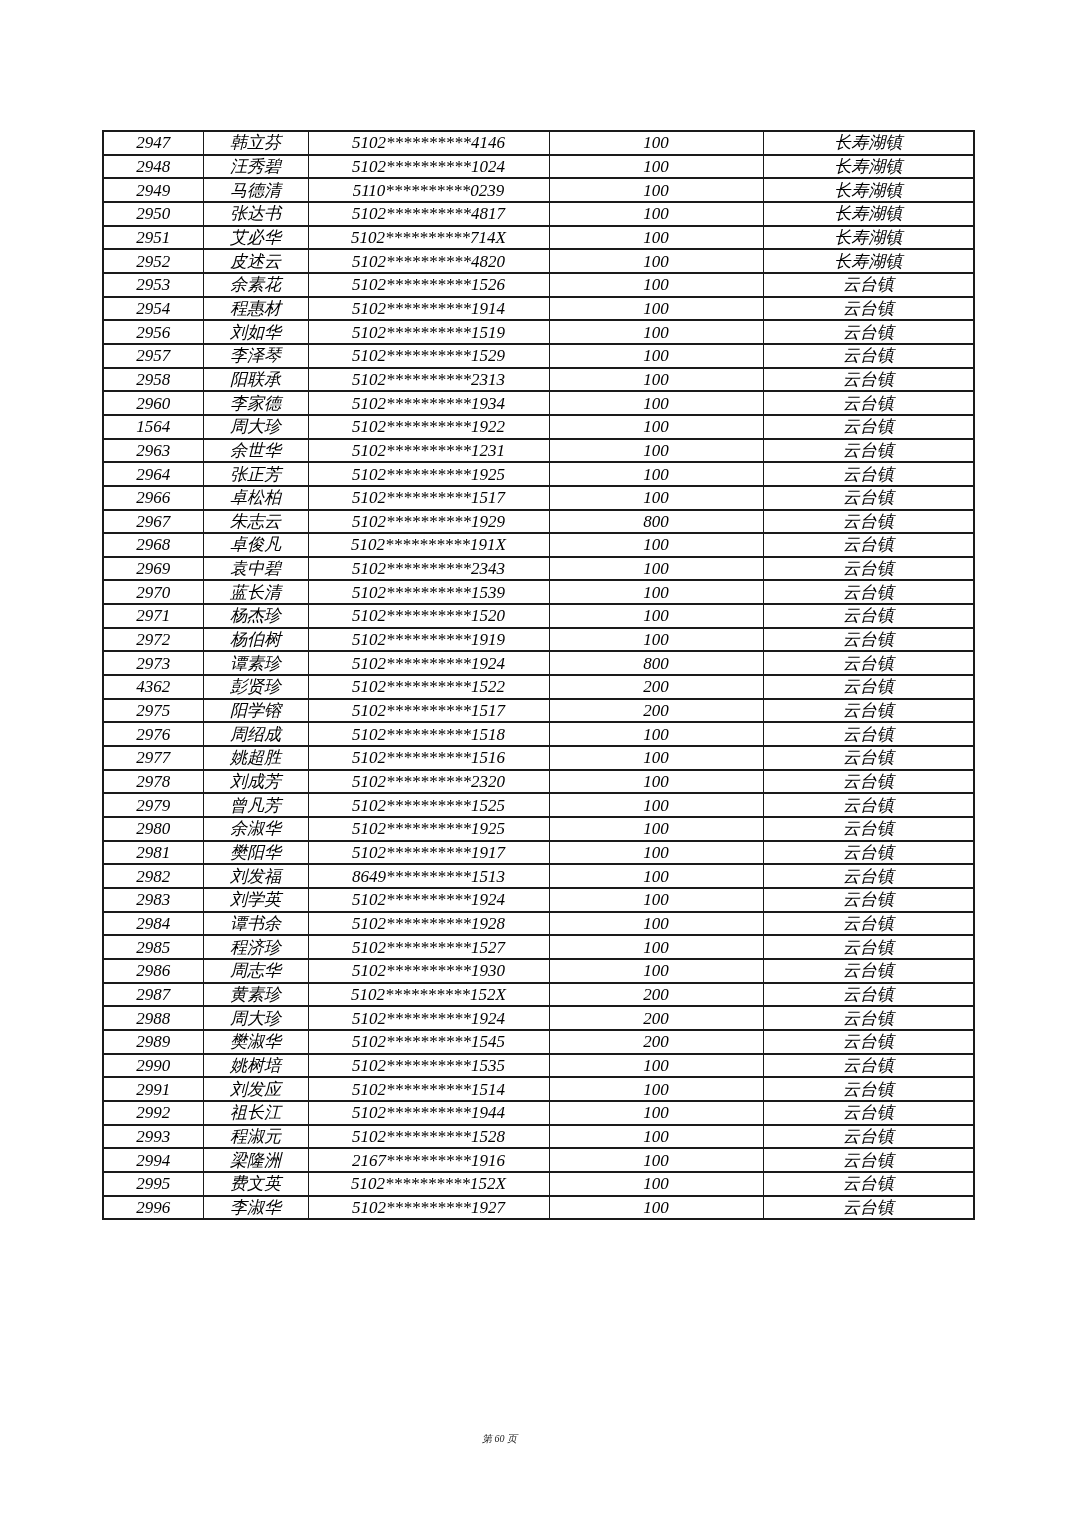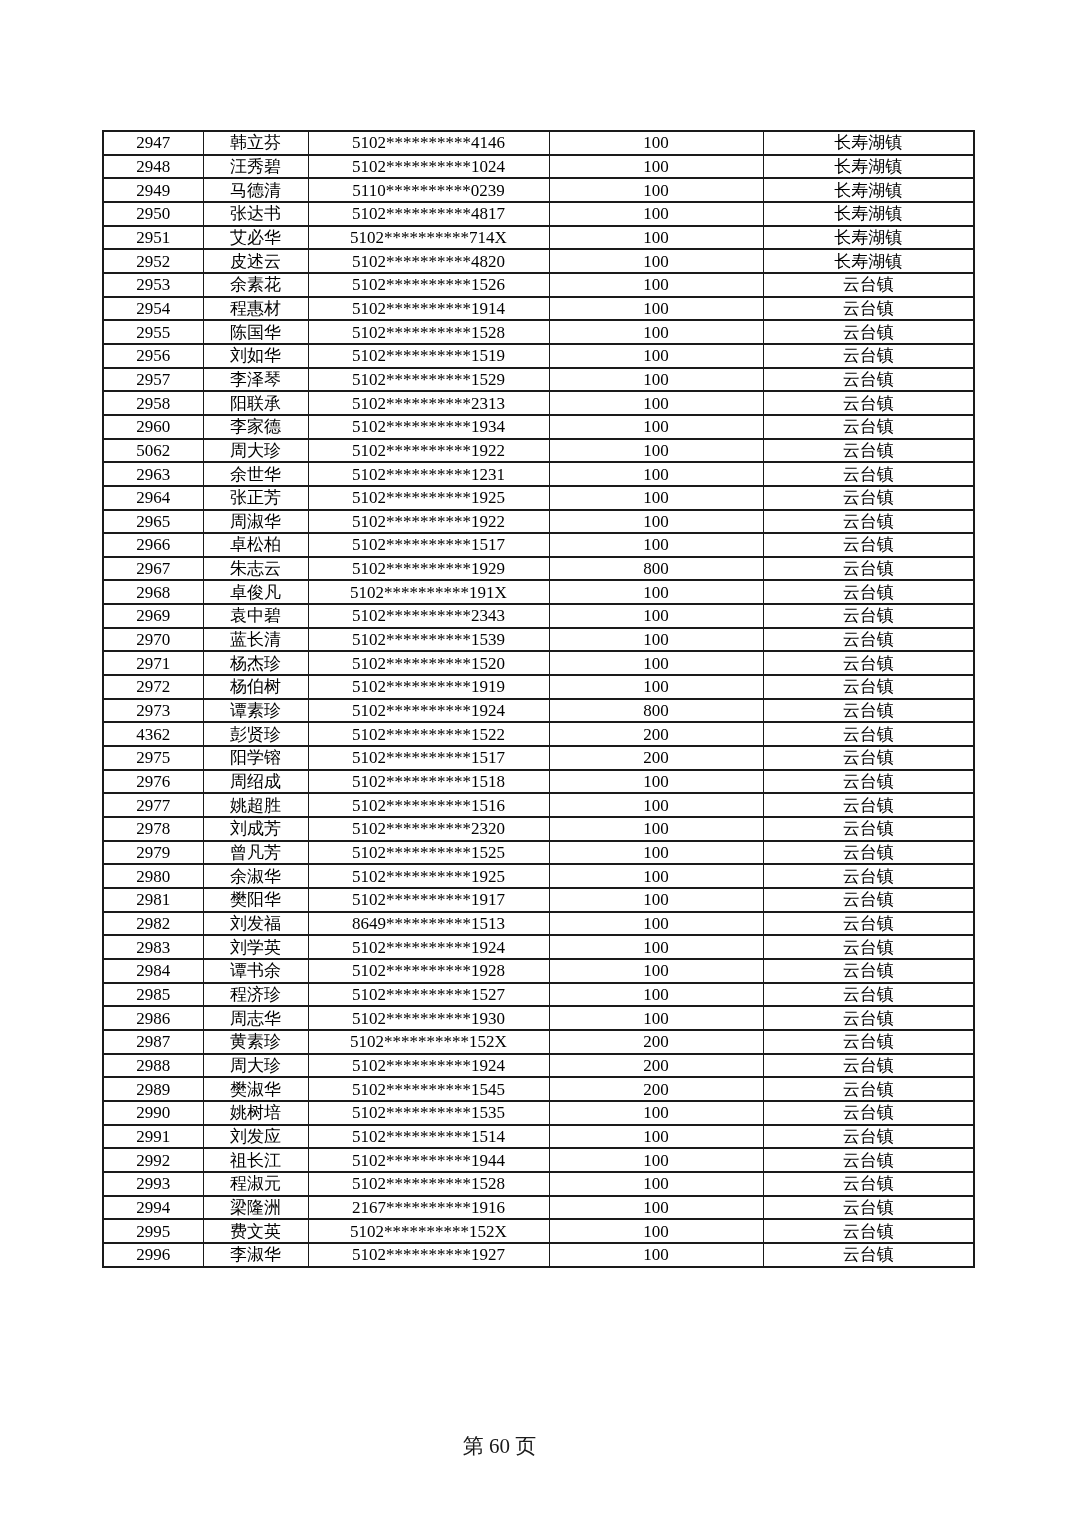--- a/index.html
+++ b/index.html
@@ -8,20 +8,21 @@
     background: #ffffff;
   }
   .page {
     position: relative;
     width: 999px;
     height: 1519px;
     background: #ffffff;
     font-family: "Liberation Serif", "DejaVu Serif", serif;
     color: #000000;
     overflow: hidden;
+    font-style: italic;
   }
   table.records {
     position: absolute;
     left: 102px;
     top: 130px;
     width: 871px;
     border-collapse: collapse;
     table-layout: fixed;
     border: 2px solid #1a1a1a;
   }
@@ -42,21 +43,21 @@
   col.c-name   { width: 105px; }
   col.c-id     { width: 241px; }
   col.c-amount { width: 214px; }
   col.c-town   { width: 211px; }
   .footer {
     position: absolute;
     left: 0;
     top: 1432px;
     width: 100%;
     text-align: center;
-    font-size: 21px;
+    font-size: 10px;
     color: #1a1a1a;
     font-family: "Liberation Serif", "DejaVu Serif", serif;
   }
 </style>
 </head>
 <body>
 
 <div class="page">
 
   <table class="records">
@@ -118,27 +119,20 @@
           <td>云台镇</td>
         </tr>
         <tr>
           <td>2954</td>
           <td>程惠材</td>
           <td>5102**********1914</td>
           <td>100</td>
           <td>云台镇</td>
         </tr>
         <tr>
-          <td>2955</td>
-          <td>陈国华</td>
-          <td>5102**********1528</td>
-          <td>100</td>
-          <td>云台镇</td>
-        </tr>
-        <tr>
           <td>2956</td>
           <td>刘如华</td>
           <td>5102**********1519</td>
           <td>100</td>
           <td>云台镇</td>
         </tr>
         <tr>
           <td>2957</td>
           <td>李泽琴</td>
           <td>5102**********1529</td>
@@ -153,44 +147,37 @@
           <td>云台镇</td>
         </tr>
         <tr>
           <td>2960</td>
           <td>李家德</td>
           <td>5102**********1934</td>
           <td>100</td>
           <td>云台镇</td>
         </tr>
         <tr>
-          <td>5062</td>
+          <td>1564</td>
           <td>周大珍</td>
           <td>5102**********1922</td>
           <td>100</td>
           <td>云台镇</td>
         </tr>
         <tr>
           <td>2963</td>
           <td>余世华</td>
           <td>5102**********1231</td>
           <td>100</td>
           <td>云台镇</td>
         </tr>
         <tr>
           <td>2964</td>
           <td>张正芳</td>
           <td>5102**********1925</td>
-          <td>100</td>
-          <td>云台镇</td>
-        </tr>
-        <tr>
-          <td>2965</td>
-          <td>周淑华</td>
-          <td>5102**********1922</td>
           <td>100</td>
           <td>云台镇</td>
         </tr>
         <tr>
           <td>2966</td>
           <td>卓松柏</td>
           <td>5102**********1517</td>
           <td>100</td>
           <td>云台镇</td>
         </tr>

